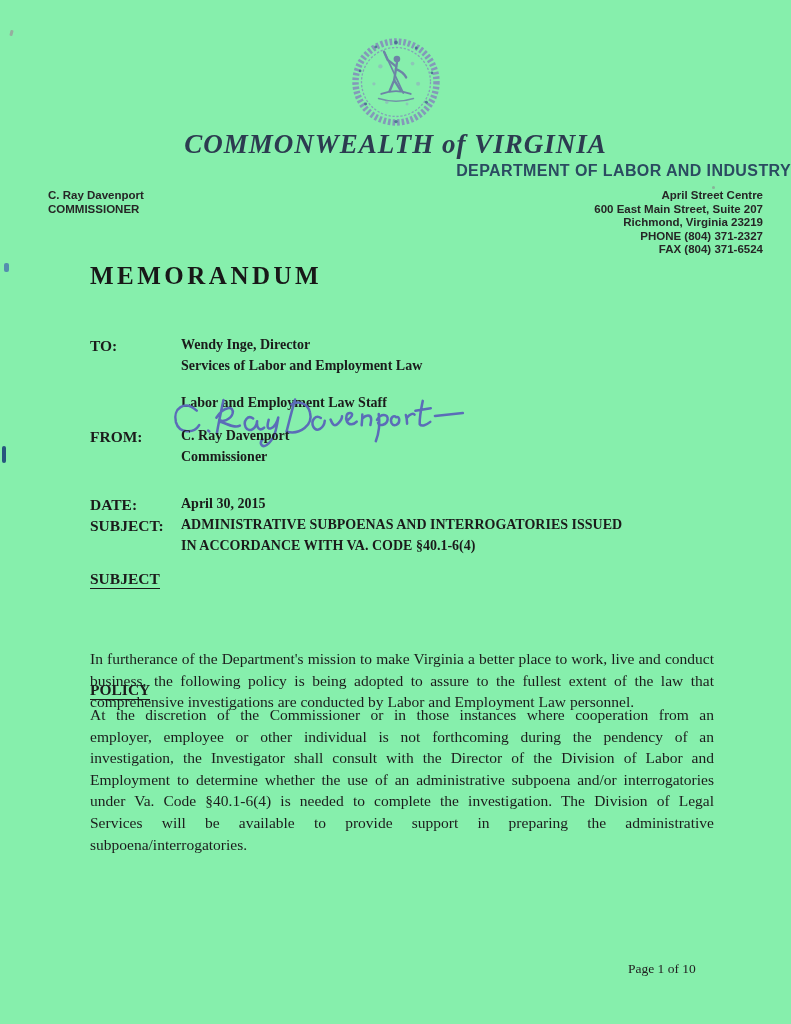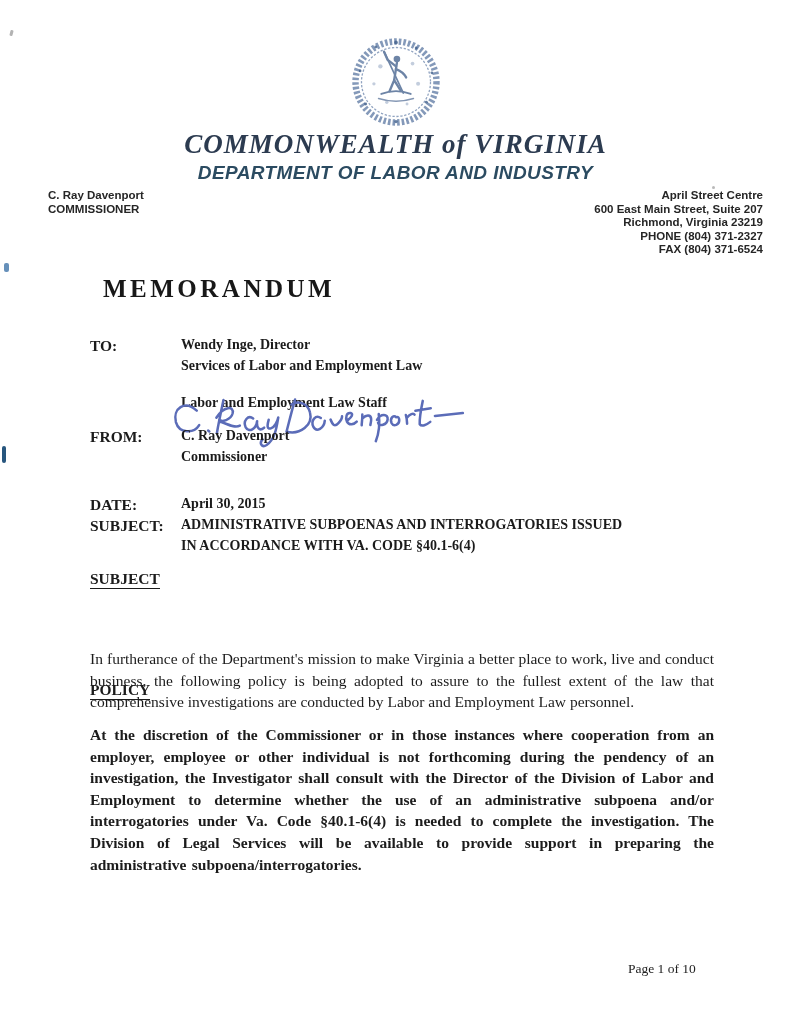--- a/index.html
+++ b/index.html
@@ -1,53 +1,53 @@
 <!DOCTYPE html>
 <html><head>
 <meta charset="utf-8">
 <style>
   * { box-sizing: border-box; }
   html, body { margin: 0; padding: 0; background: #e9e9e9; }
   .page {
     position: relative; width: 791px; height: 1024px; margin: 0 auto;
-    background: #ffffff; color: #1b1b1b; overflow: hidden;
+    background: #86efac; color: #1b1b1b; overflow: hidden;
     font-family: "Liberation Serif", serif;
   }
 
   
   .speck-tl { position:absolute; left:10px; top:30px; width:3px; height:6px; background:#999; border-radius:1px; transform:rotate(14deg); opacity:.75; }
   .speck-addr { position:absolute; left:712px; top:186px; width:3px; height:3px; background:#8a8a8a; border-radius:50%; opacity:.6; }
   .blue-dot { position:absolute; left:4px; top:263px; width:5px; height:9px; background:#4b7cae; border-radius:2px; opacity:.85; }
   .blue-dash { position:absolute; left:2px; top:446px; width:4px; height:17px; background:#27567e; border-radius:2px; }
 
   
   .seal { position:absolute; left:350px; top:36px; width:92px; height:92px; }
   .header-title {
     position:absolute; left:0; top:129px; width:100%; text-align:center;
     font-weight:bold; font-style:italic; font-size:27px; letter-spacing:1px; color:#2c3b50;
   }
   .header-subtitle {
-    position:absolute; left:0; top:162px; width:100%; text-align:center;
-    font-family:"Liberation Sans", sans-serif; font-weight:bold; font-size:19px;
-    letter-spacing:.4px; color:#2b4b61;font-style:italic;
+    position:absolute; left:0; top:162px; width:100%; text-align:right;
+    font-family:"Liberation Sans", sans-serif; font-weight:bold; font-size:16px;
+    letter-spacing:.4px; color:#2b4b61;
   }
   .commissioner {
     position:absolute; left:48px; top:189px;
     font-family:"Liberation Sans", sans-serif; font-weight:bold;
     font-size:11.5px; line-height:13.5px; color:#262626;
   }
   .address {
     position:absolute; right:28px; top:189px; text-align:right;
     font-family:"Liberation Sans", sans-serif; font-weight:bold;
     font-size:11.5px; line-height:13.5px; color:#262626;
   }
 
   
   .memo-heading {
-    position:absolute; left:90px; top:262px; margin:13px;
+    position:absolute; left:90px; top:262px; margin:0;
     font-size:25px; font-weight:bold; letter-spacing:3.5px; color:#181818;
   }
   .label { position:absolute; left:90px; font-weight:bold; font-size:15.5px; white-space:nowrap; }
   .value { position:absolute; left:181px; font-weight:bold; font-size:14px; white-space:nowrap; }
   .to-label, .to-1 { top:337px; }
   .to-2 { top:358px; }
   .cc { top:395px; }
   .from-label, .from-1 { top:428px; }
   .from-2 { top:449px; }
   .date-label, .date-value { top:496px; }
@@ -58,21 +58,21 @@
   
   .section-heading { position:absolute; left:90px; font-weight:bold; font-size:15.5px; }
   .section-heading .u { border-bottom:1.6px solid #1b1b1b; padding-bottom:1px; }
   .purpose-h { top:570px; }
   .policy-h { top:681px; }
   .body-para {
     position:absolute; left:90px; width:624px;
     font-size:15.5px; line-height:21.6px; text-align:justify; color:#1c1c1c;
   }
   .purpose-p { top:603px;margin-top:45px; }
-  .policy-p { top:724px; word-spacing:1.5px;font-weight:bold; }
+  .policy-p { top:704px; word-spacing:1.5px; }
 
   .page-number { position:absolute; left:628px; top:961px; font-size:13.5px; color:#222; }
 </style>
 </head>
 <body>
 
 <div class="page">
 
   <div class="speck-tl"></div>
   <div class="speck-addr"></div>

